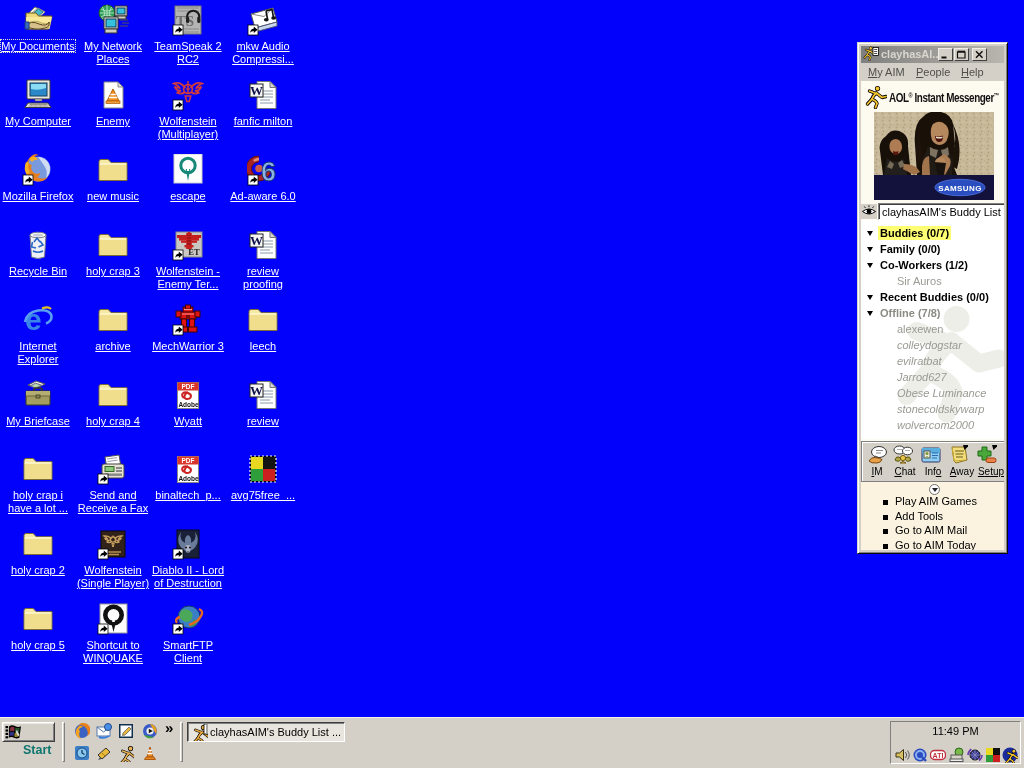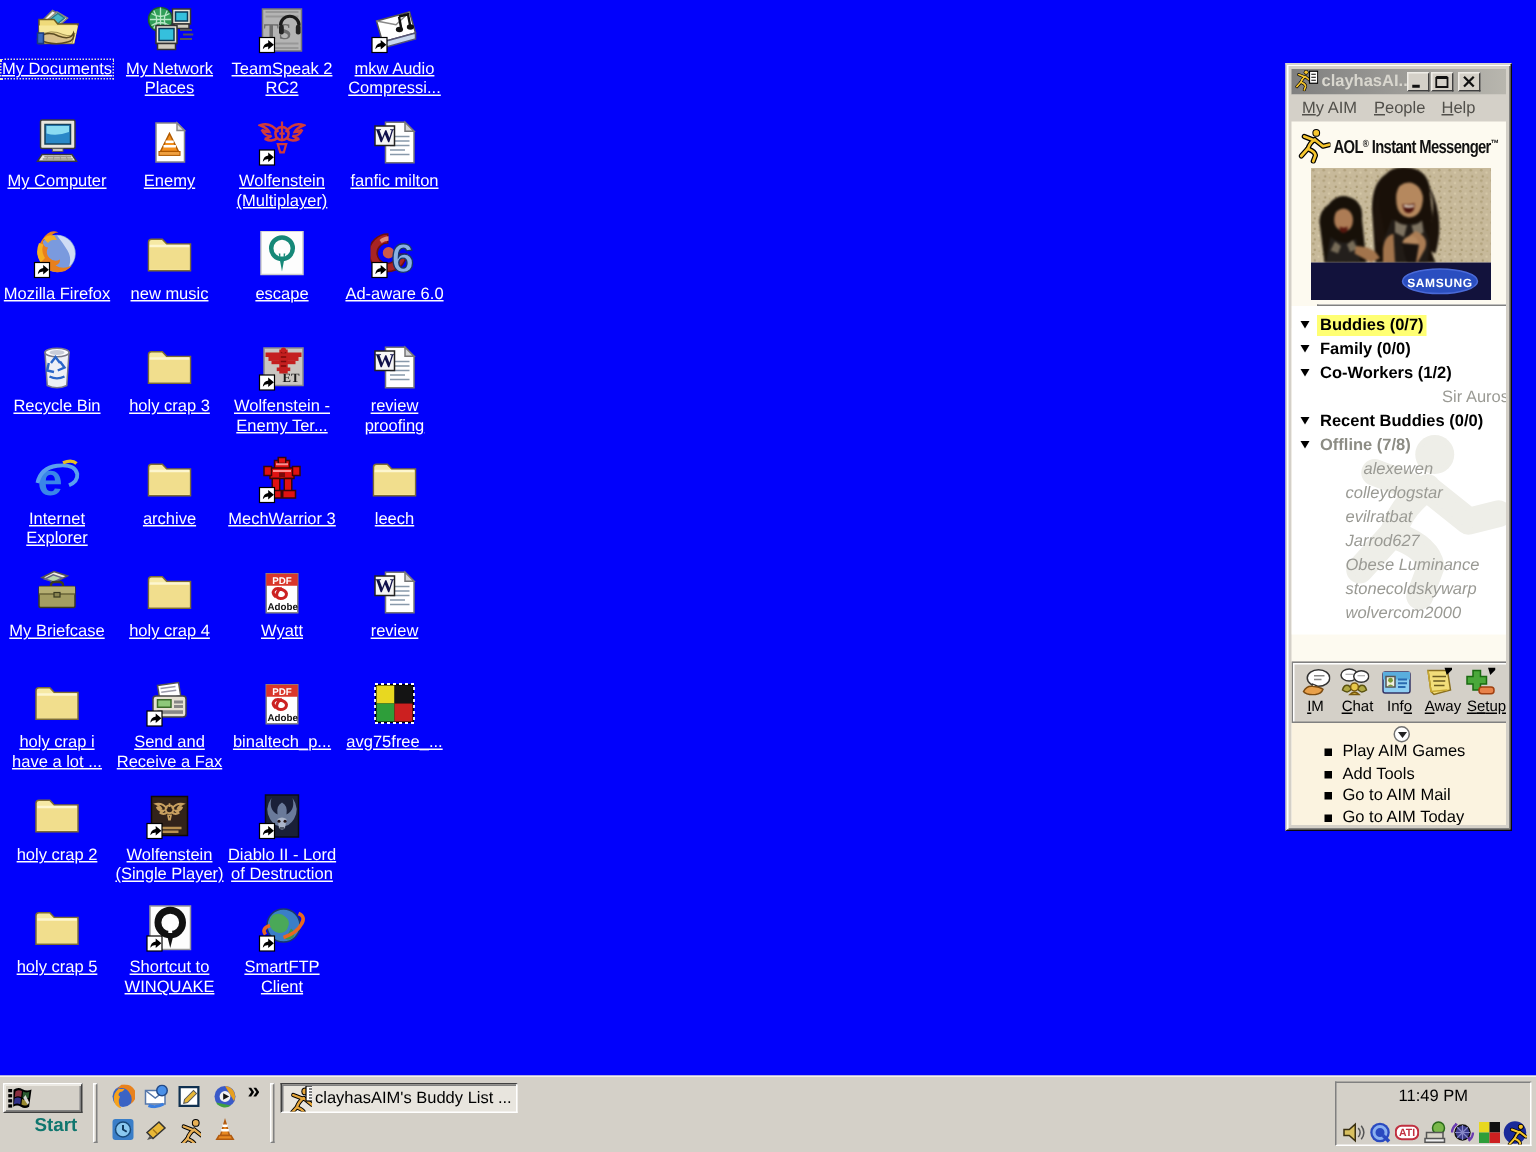--- a/index.html
+++ b/index.html
@@ -524,21 +524,21 @@
 <ellipse cx="86" cy="75.5" rx="25" ry="8.2" fill="none" stroke="#4a6ad8" stroke-width="1"></ellipse>
 <text x="86" y="79" font-size="8" font-weight="bold" fill="#fff" text-anchor="middle" letter-spacing="0.4" font-family="Liberation Sans,sans-serif">SAMSUNG</text>
 </svg>
   <div style="position:absolute;left:0px;top:123px;"><svg class="" width="16" height="15" viewBox="0 0 16 15">
           <rect x="0" y="0" width="16" height="15" fill="#d4d0c8"></rect>
           <path d="M1.5 7.5 Q8 2.5 14.5 7.5 Q8 12.5 1.5 7.5z" fill="#fff" stroke="#000" stroke-width="1"></path>
           <circle cx="8" cy="7.5" r="2.4" fill="#000"></circle>
           <path d="M8 3.2 v-2 M4.5 4 l-1.2 -1.6 M11.5 4 l1.2 -1.6" stroke="#000" stroke-width="0.8"></path>
         </svg></div>
   <div style="position:absolute;left:17px;top:122px;width:127px;height:17px;background:#fff;border-top:1px solid #808080;border-left:1px solid #808080;border-right:1px solid #fff;border-bottom:1px solid #fff;box-shadow:inset 1px 1px 0 #404040;font-size:11px;color:#000;padding:2px 0 0 3px;">clayhasAIM's Buddy List</div>
-  <div style="position:absolute;left:0;top:123px;width:145px;height:219px;background:#fff;overflow:hidden;">
+  <div style="position:absolute;left:0;top:139px;width:145px;height:219px;background:#fff;overflow:hidden;">
     <svg width="110" height="190" viewBox="0 0 22 24" style="position:absolute;right:2px;top:46px;opacity:1">
           <g fill="none" stroke-linecap="round" stroke-linejoin="round">
             <g stroke="#eeeee8" stroke-width="3.6">
               <circle cx="12.5" cy="3.6" r="2.6" fill="#eeeee8" stroke="none"></circle>
               <path d="M11.5 8 q-3.5 2.5 -4.5 6"></path>
               <path d="M11 8.5 l-6.5 -2.5"></path>
               <path d="M12 8.5 l5 4 4 -1"></path>
               <path d="M7 14 l-4.5 5"></path>
               <path d="M7.5 14.5 q4 1.5 4.5 4 l-1.5 4"></path>
             </g>
@@ -548,24 +548,24 @@
               <path d="M11 8.5 l-6.5 -2.5"></path>
               <path d="M12 8.5 l5 4 4 -1"></path>
               <path d="M7 14 l-4.5 5"></path>
               <path d="M7.5 14.5 q4 1.5 4.5 4 l-1.5 4"></path>
             </g>
           </g>
         </svg>
     <div style="position:absolute;left:0;top:3px;width:100%;height:16px;"><span style="display:inline-block;width:0;height:0;border-left:3.5px solid transparent;border-right:3.5px solid transparent;border-top:5px solid #000;margin:0 5px 1px 6px;"></span><span style="font-weight:bold;color:#000;font-size:11px;background:#ffff73;padding:1px 2px;">Buddies (0/7)</span></div>
 <div style="position:absolute;left:0;top:19px;width:100%;height:16px;"><span style="display:inline-block;width:0;height:0;border-left:3.5px solid transparent;border-right:3.5px solid transparent;border-top:5px solid #000;margin:0 5px 1px 6px;"></span><span style="font-weight:bold;color:#000;font-size:11px;padding:1px 2px;">Family (0/0)</span></div>
 <div style="position:absolute;left:0;top:35px;width:100%;height:16px;"><span style="display:inline-block;width:0;height:0;border-left:3.5px solid transparent;border-right:3.5px solid transparent;border-top:5px solid #000;margin:0 5px 1px 6px;"></span><span style="font-weight:bold;color:#000;font-size:11px;padding:1px 2px;">Co-Workers (1/2)</span></div>
-<div style="position:absolute;left:0;top:51px;width:100%;height:16px;text-align:right;"><span style="color:#9a9a94;font-size:11px;margin-left:36px;">Sir Auros</span></div>
+<div style="position:absolute;left:0;top:51px;width:100%;height:16px;"><span style="color:#9a9a94;font-size:11px;margin-left:36px;">Sir Auros</span></div>
 <div style="position:absolute;left:0;top:67px;width:100%;height:16px;"><span style="display:inline-block;width:0;height:0;border-left:3.5px solid transparent;border-right:3.5px solid transparent;border-top:5px solid #000;margin:0 5px 1px 6px;"></span><span style="font-weight:bold;color:#000;font-size:11px;padding:1px 2px;">Recent Buddies (0/0)</span></div>
 <div style="position:absolute;left:0;top:83px;width:100%;height:16px;"><span style="display:inline-block;width:0;height:0;border-left:3.5px solid transparent;border-right:3.5px solid transparent;border-top:5px solid #000;margin:0 5px 1px 6px;"></span><span style="font-weight:bold;color:#8c8c84;font-size:11px;padding:1px 2px;">Offline (7/8)</span></div>
-<div style="position:absolute;left:0;top:99px;width:100%;height:16px;"><span style="color:#9a9a94;font-size:11px;font-style:italic;margin-left:48px;">alexewen</span></div>
+<div style="position:absolute;left:0;top:99px;width:100%;height:16px;"><span style="color:#9a9a94;font-size:11px;margin-left:36px;">alexewen</span></div>
 <div style="position:absolute;left:0;top:115px;width:100%;height:16px;"><span style="color:#9a9a94;font-size:11px;font-style:italic;margin-left:36px;">colleydogstar</span></div>
 <div style="position:absolute;left:0;top:131px;width:100%;height:16px;"><span style="color:#9a9a94;font-size:11px;font-style:italic;margin-left:36px;">evilratbat</span></div>
 <div style="position:absolute;left:0;top:147px;width:100%;height:16px;"><span style="color:#9a9a94;font-size:11px;font-style:italic;margin-left:36px;">Jarrod627</span></div>
 <div style="position:absolute;left:0;top:163px;width:100%;height:16px;"><span style="color:#9a9a94;font-size:11px;font-style:italic;margin-left:36px;">Obese Luminance</span></div>
 <div style="position:absolute;left:0;top:179px;width:100%;height:16px;"><span style="color:#9a9a94;font-size:11px;font-style:italic;margin-left:36px;">stonecoldskywarp</span></div>
 <div style="position:absolute;left:0;top:195px;width:100%;height:16px;"><span style="color:#9a9a94;font-size:11px;font-style:italic;margin-left:36px;">wolvercom2000</span></div>
   </div>
 
 <div style="position:absolute;left:0;top:360px;width:145px;height:41px;background:#d4d0c8;border:1px solid #808080;box-shadow:inset 1px 1px 0 #fff;">
  <div style="position:absolute;left:5px;top:3px;"><svg class="" width="20" height="20" viewBox="0 0 20 20">

